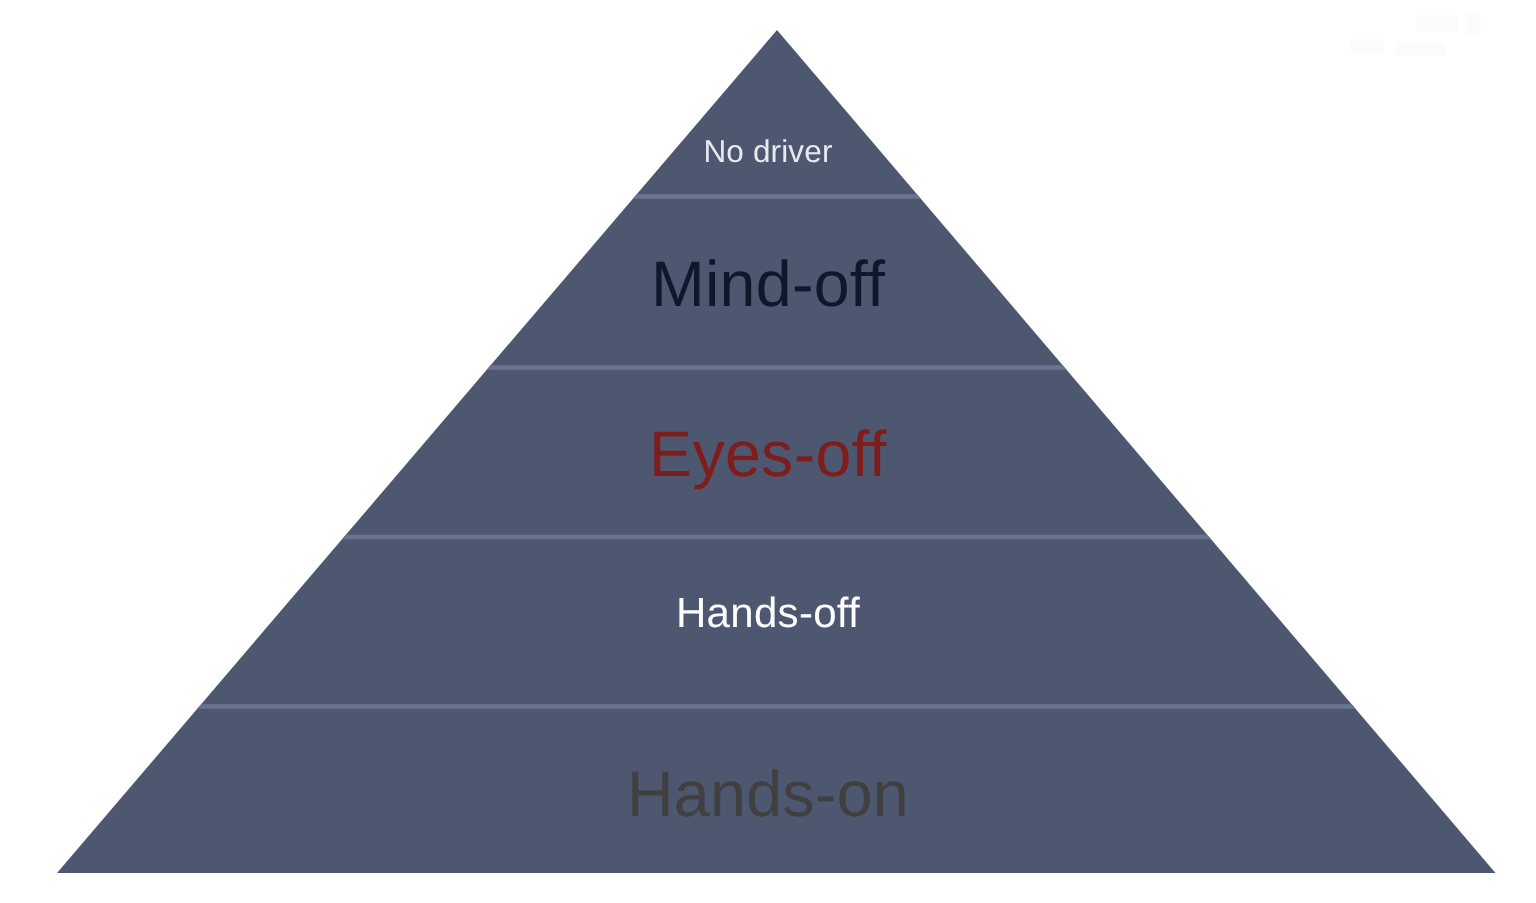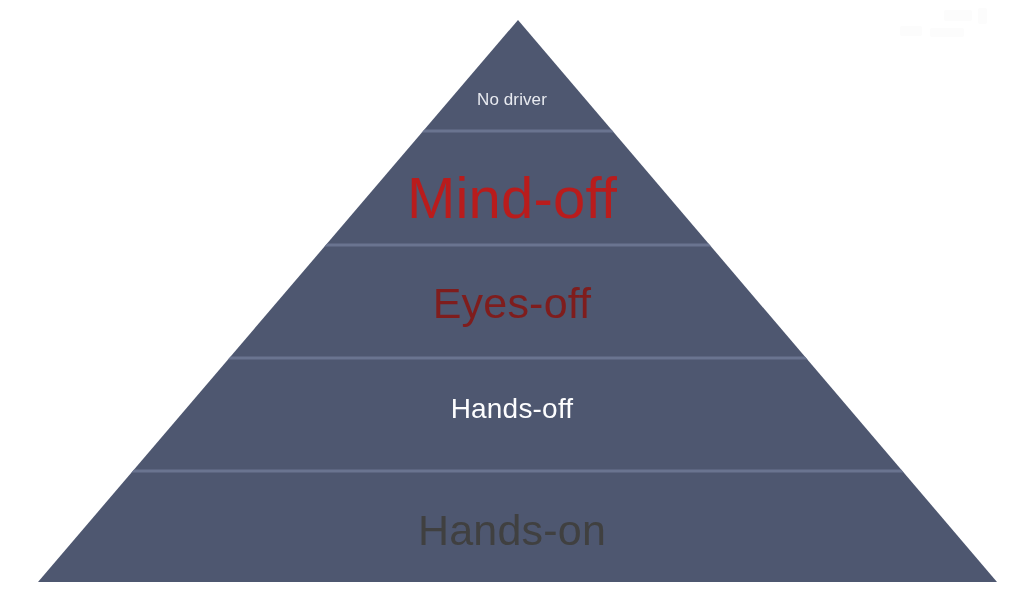--- a/index.html
+++ b/index.html
@@ -91,23 +91,23 @@
     <g id="divider-group" clip-path="url(#pyramid-clip)">
         <line x1="28" x2="1007" y1="131" y2="131" stroke="#6A7490" stroke-width="3"></line>
         <line x1="28" x2="1007" y1="245" y2="245" stroke="#6A7490" stroke-width="3"></line>
         <line x1="28" x2="1007" y1="358" y2="358" stroke="#6A7490" stroke-width="3"></line>
         <line x1="28" x2="1007" y1="471" y2="471" stroke="#6A7490" stroke-width="3"></line>
       </g>
   </svg>
 
   <div id="label-layer">
 
-    <div class="tier-label apex-tier" style="top: 90.5px; font-size: 17px; color: rgb(232, 234, 240);">No driver</div>
+    <div class="tier-label apex-tier" style="top: 90.5px; font-size: 21px; color: rgb(232, 234, 240);">No driver</div>
 
-    <div class="tier-label major-tier" style="top: 168.5px; font-size: 58px; color: #b91c1c;">Mind-off</div>
+    <div class="tier-label major-tier" style="top: 168.5px; font-size: 43px; color: #0f172a;">Mind-off</div>
 
     <div class="tier-label major-tier" style="top: 281.5px; font-size: 43px; color: #7f1d1d;">Eyes-off</div>
 
     <div class="tier-label major-tier" style="top: 394.5px; font-size: 28px; color: rgb(253, 253, 254);">Hands-off</div>
 
     <div class="tier-label major-tier" style="top: 508.5px; font-size: 43px; color: #404040;">Hands-on</div>
 
   </div>
 </div>
 

